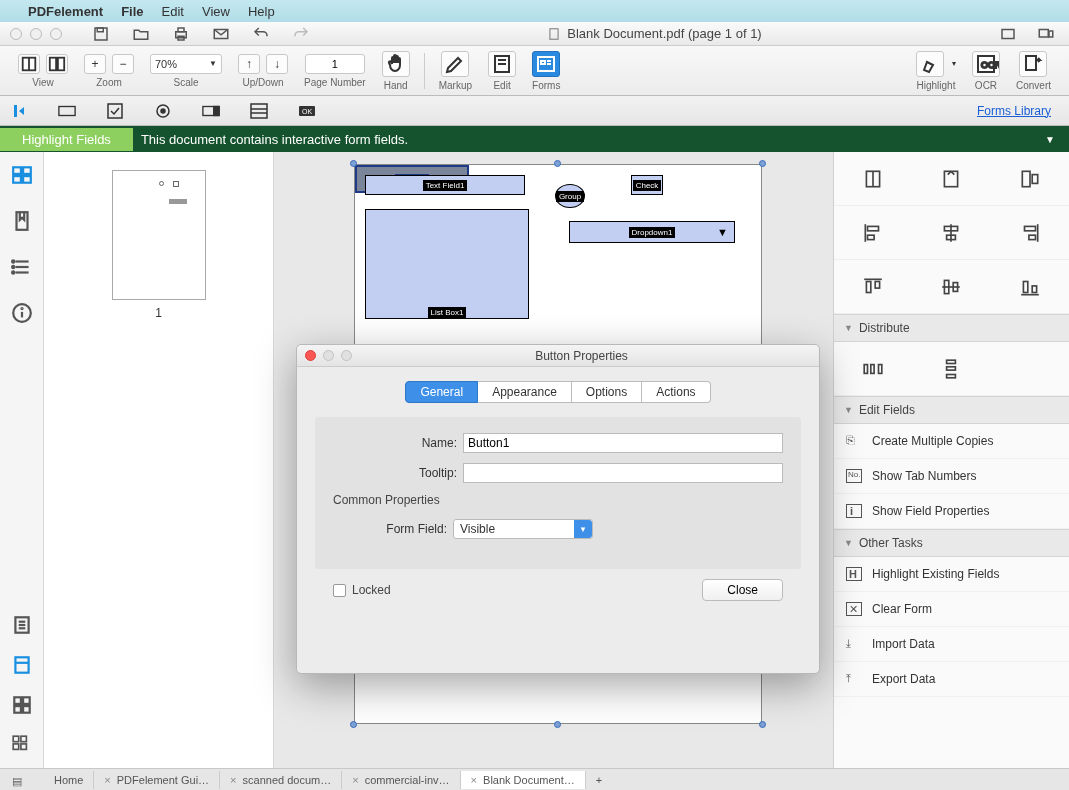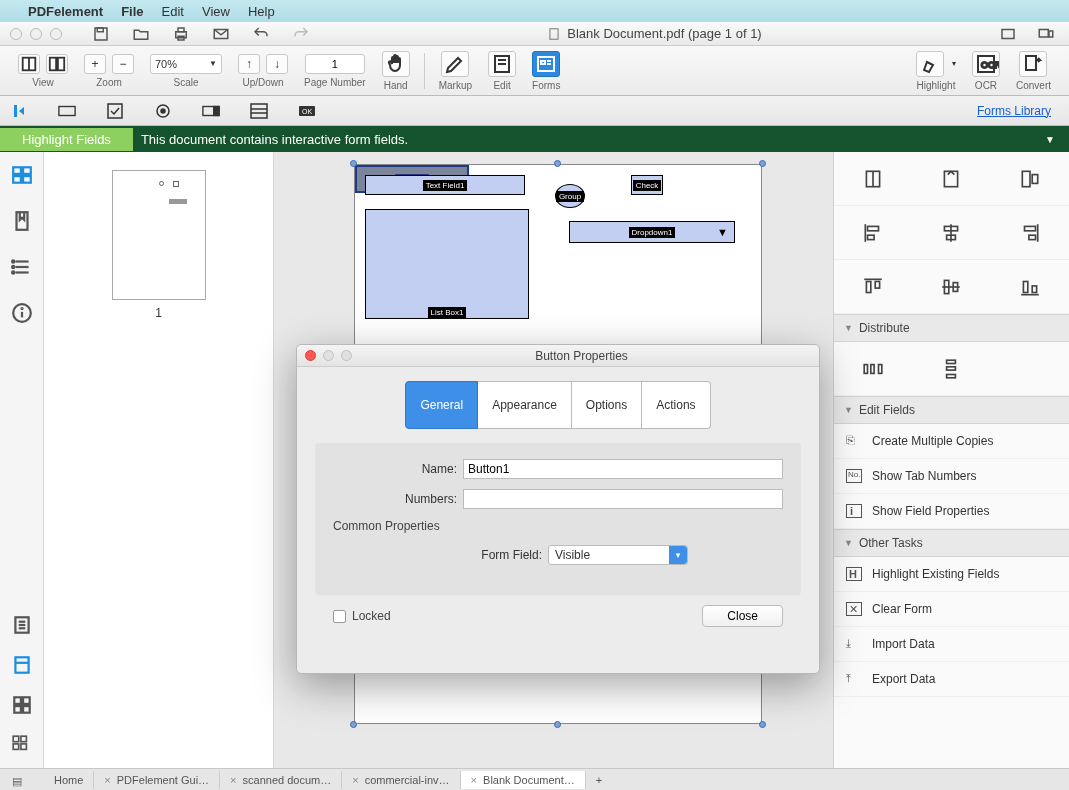--- a/index.html
+++ b/index.html
@@ -84,27 +84,27 @@
 
 .dialog { position:absolute; left:296px; top:344px; width:524px; height:330px; background:#ececec; border:1px solid #b8b8b8; border-radius:5px; box-shadow:0 12px 40px rgba(0,0,0,0.35); z-index:50; }
 .dlg-title { height:22px; display:flex; align-items:center; padding:0 8px; background:linear-gradient(#f4f4f4,#e4e4e4); border-bottom:1px solid #ccc; border-radius:5px 5px 0 0; }
 .dlg-dots { display:flex; gap:7px; }
 .dlg-dot { width:11px; height:11px; border-radius:50%; }
 .dlg-dot.r { background:#fc5753; border:1px solid #e14039; }
 .dlg-dot.g { background:#e0e0e0; border:1px solid #c2c2c2; }
 .dlg-titletext { flex:1; text-align:center; font-size:12px; color:#444; }
 .dlg-body { padding:14px 18px; }
 .tabs { display:flex; justify-content:center; margin-bottom:14px; }
-.tab { border:1px solid #bbb; padding:16px 14px; font-size:12px; background:#fff; }
+.tab { border:1px solid #bbb; padding:3px 14px; font-size:12px; background:#fff; }
 .tab:first-child { border-radius:4px 0 0 4px; }
 .tab:last-child { border-radius:0 4px 4px 0; }
 .tab + .tab { border-left:none; }
 .tab.active { background:#3d8fe8; color:#fff; border-color:#2d76c8; }
 .inner-panel { background:#e2e2e2; border-radius:4px; padding:16px 18px 20px; }
-.form-row { display:flex; align-items:center; margin-bottom:10px;justify-content:center; }
+.form-row { display:flex; align-items:center; margin-bottom:10px; }
 .form-row label { width:130px; text-align:right; padding-right:6px; font-size:12px; color:#333; }
 .form-row input[type=text] { flex:1; height:20px; border:1px solid #bbb; background:#fff; padding:0 4px; font-size:12px; }
 .section-label { font-size:12px; color:#444; margin:8px 0 12px; }
 .ff-select { width:140px; height:20px; border:1px solid #bbb; border-radius:3px; background:#fff; display:flex; align-items:center; padding:0 6px; font-size:12px; position:relative; }
 .ff-select .selcaret { position:absolute; right:0; top:0; width:18px; height:100%; background:#3d8fe8; border-radius:0 3px 3px 0; display:flex; align-items:center; justify-content:center; color:#fff; font-size:9px; }
 .chk-row { display:flex; gap:80px; margin-top:14px; padding-left:36px; }
 .chk-item { display:flex; align-items:center; gap:6px; font-size:12px; color:#444; }
 .chk-item.disabled { color:#aaa; }
 .chkbox { width:13px; height:13px; border:1px solid #999; background:#fff; border-radius:2px; }
 .dlg-footer { display:flex; align-items:center; padding:10px 18px 0; }
@@ -588,21 +588,21 @@
       <div class="tab">Appearance</div>
       <div class="tab">Options</div>
       <div class="tab">Actions</div>
     </div>
     <div class="inner-panel">
       <div class="form-row">
         <label>Name:</label>
         <input type="text" value="Button1" style="">
       </div>
       <div class="form-row">
-        <label>Numbers:</label>
+        <label>Tooltip:</label>
         <input type="text" value="" style="">
       </div>
       <div class="section-label">Common Properties</div>
       <div class="form-row" style="padding-left:26px">
         <label style="width:94px">Form Field:</label>
         <div class="ff-select">
           <span>Visible</span>
           <span class="selcaret">▾</span>
         </div>
       </div>

